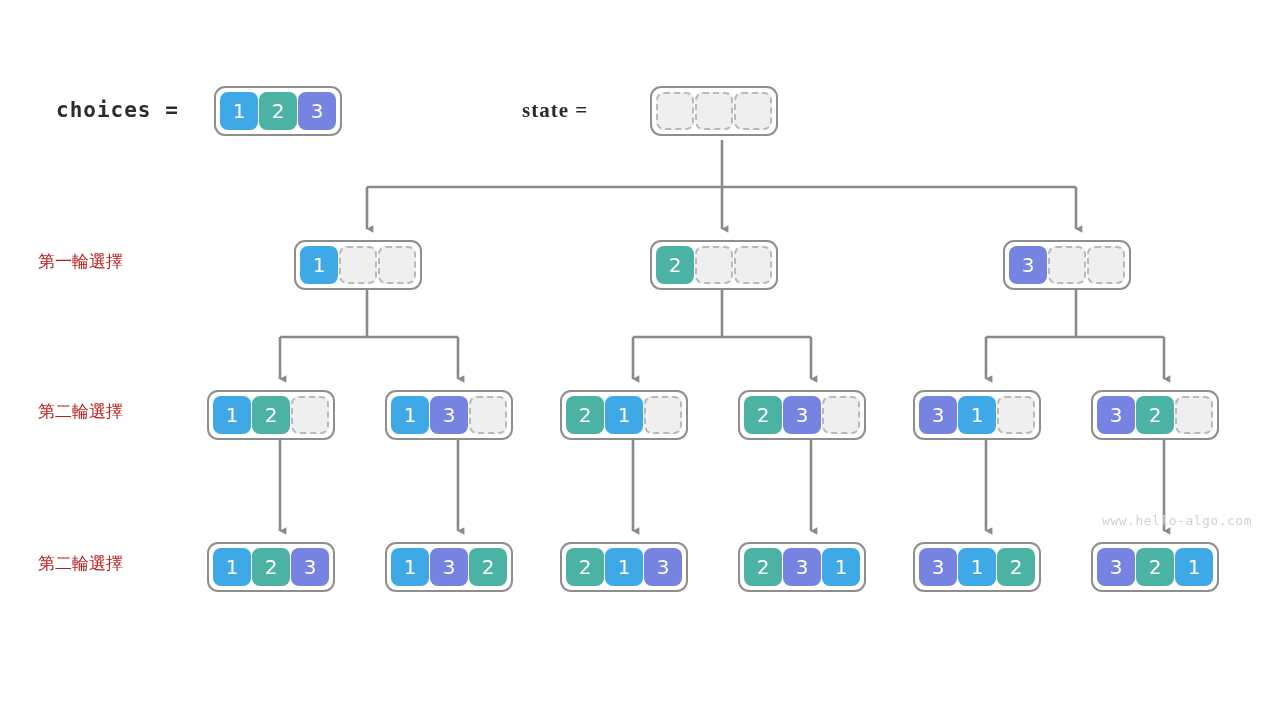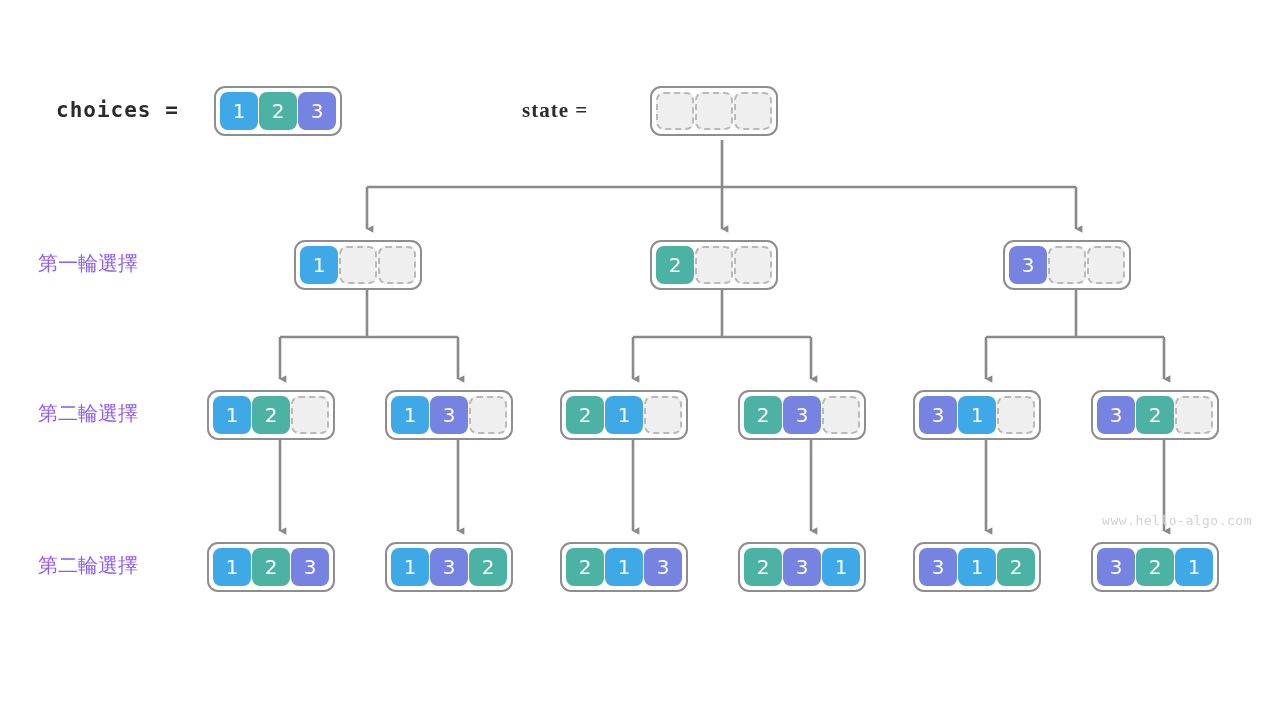--- a/index.html
+++ b/index.html
@@ -35,22 +35,22 @@
     font-weight: bold;
     color: #2b2b2b;
     white-space: nowrap;
     letter-spacing: 1px;
   }
 
   
   .row-label {
     position: absolute;
     font-family: "DejaVu Sans", "Liberation Sans", sans-serif;
-    font-size: 20px;
-    color: #8b5cf6;
+    font-size: 17px;
+    color: #b91c1c;
     white-space: nowrap;
   }
 
   
   .array {
     position: absolute;
     box-sizing: border-box;
     border: 2.5px solid #8e8e8e;
     border-radius: 11px;
     background: #ffffff;

